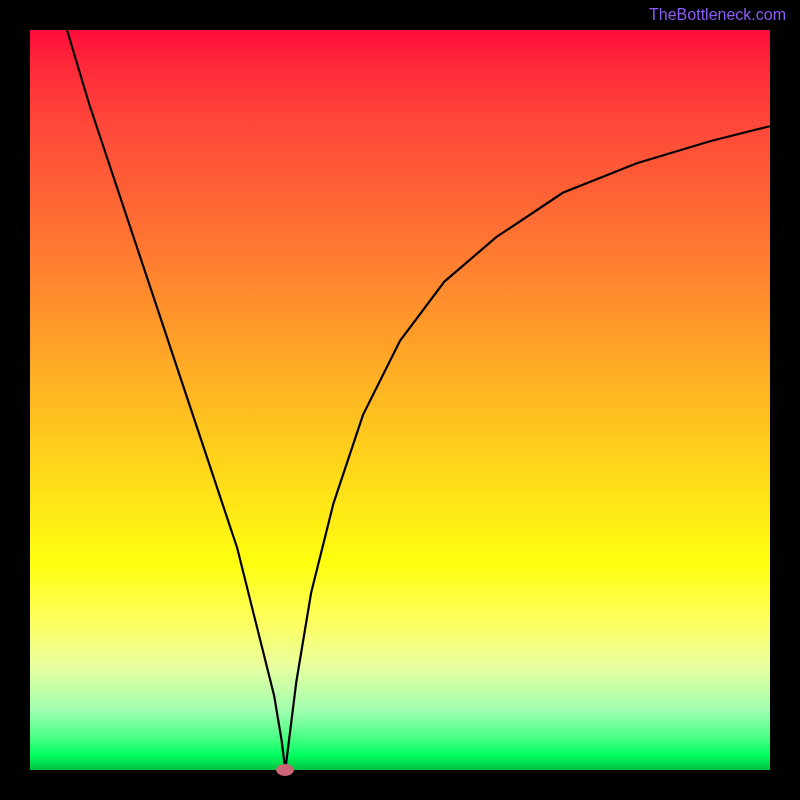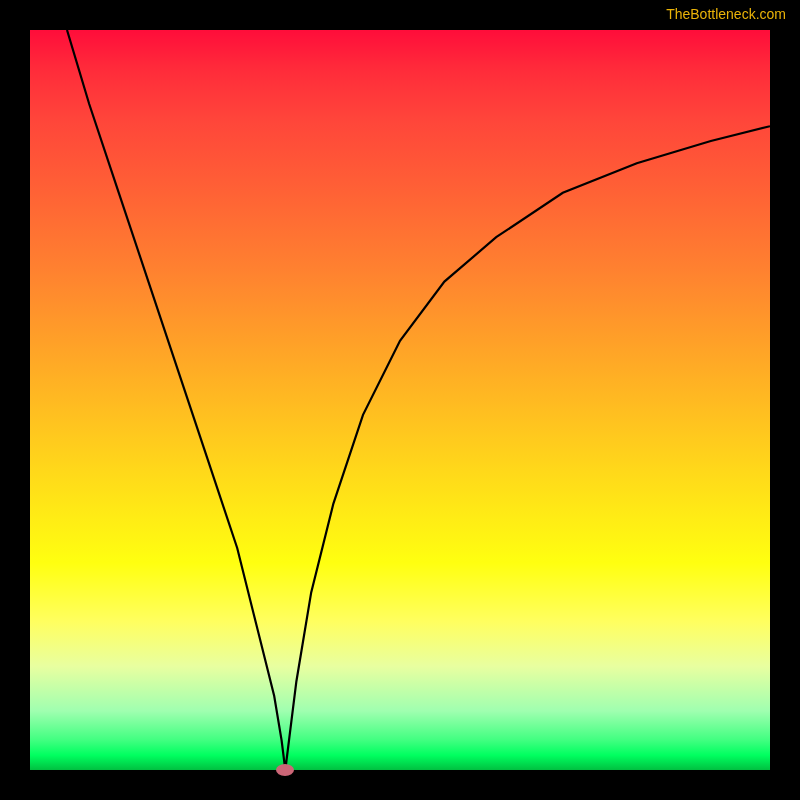--- a/index.html
+++ b/index.html
@@ -7,22 +7,22 @@
     width: 800px;
     height: 800px;
     background: #000;
     position: relative;
     font-family: Arial, sans-serif;
   }
   .watermark {
     position: absolute;
     top: 6px;
     right: 14px;
-    color: #eab308;
-    font-size: 14px;
+    color: #8b5cf6;
+    font-size: 16px;
     font-weight: normal;
     z-index: 10;
   }
   .plot-area {
     position: absolute;
     left: 30px;
     top: 30px;
     width: 740px;
     height: 740px;
     background: linear-gradient(to bottom,

